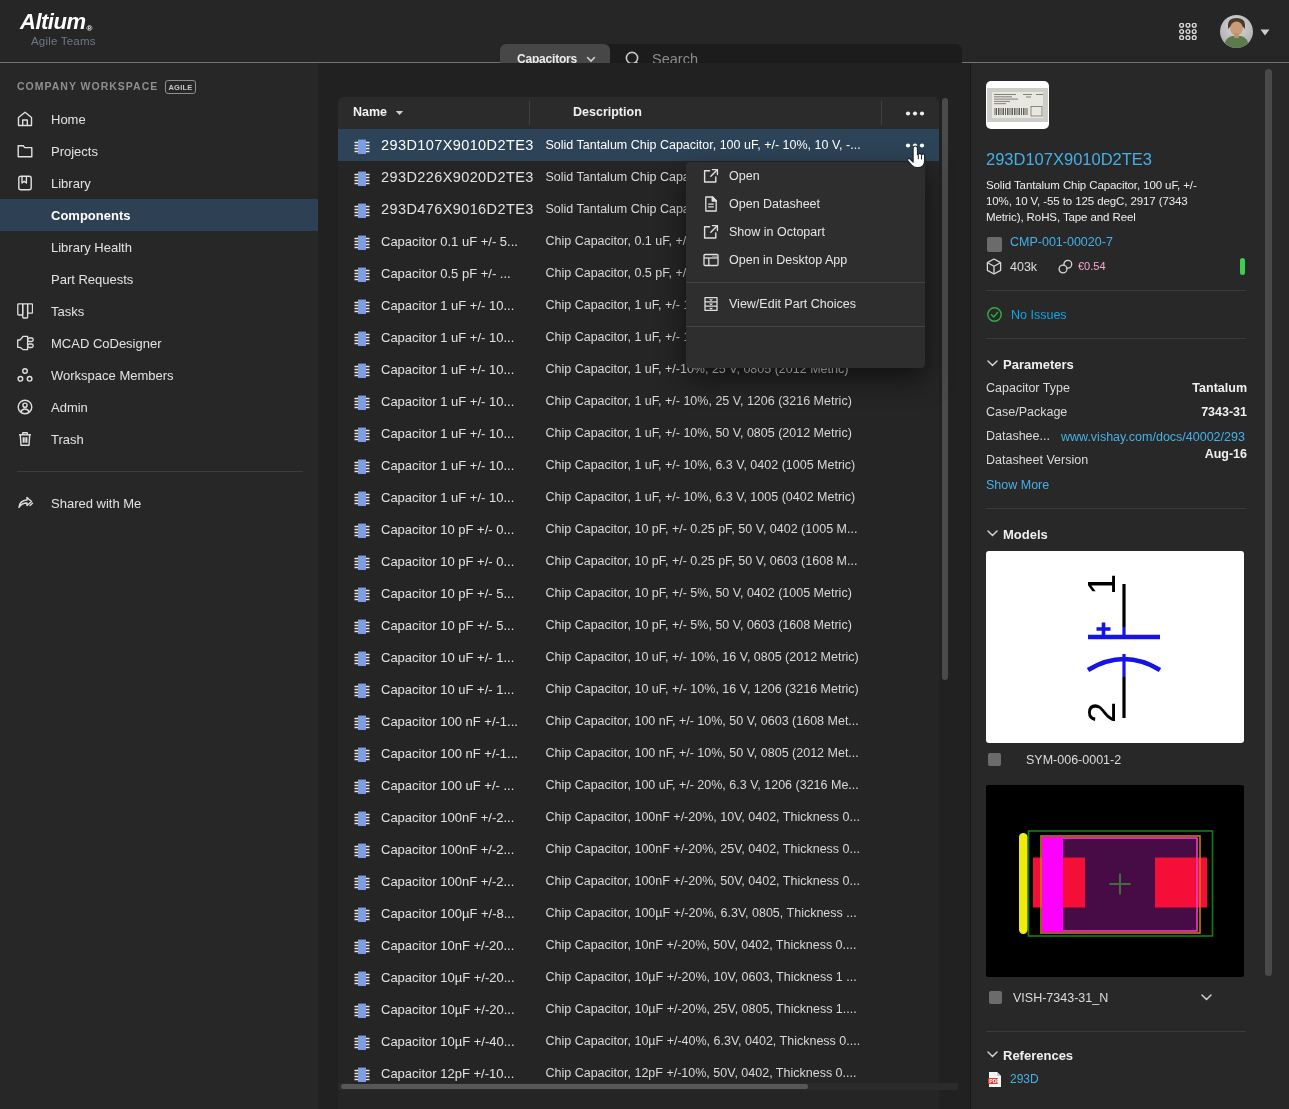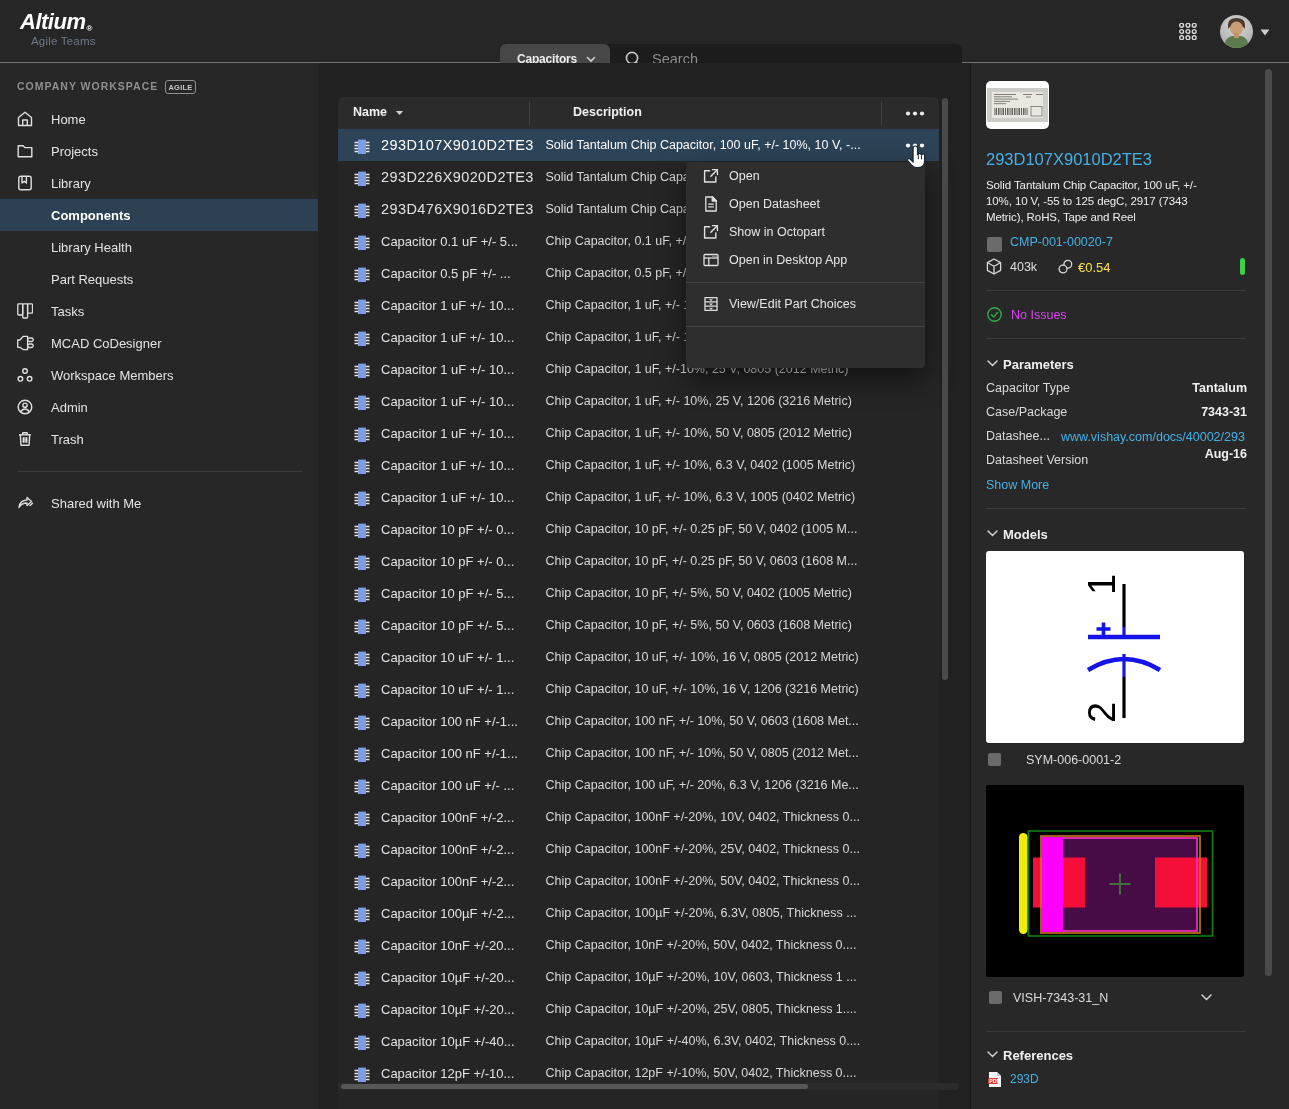--- a/index.html
+++ b/index.html
@@ -512,21 +512,21 @@
     </div>
     <div class="row" style="top:897px">
   <span class="chipic"><svg width="16" height="19" viewBox="0 0 16 19">
 <g stroke="#efeadf" stroke-width="1.5">
 <path d="M0.5 6.6 L4 6.6 M0.5 9.4 L4 9.4 M0.5 12.6 L4 12.6 M0.5 15.4 L4 15.4"></path>
 <path d="M12 6.6 L15.5 6.6 M12 9.4 L15.5 9.4 M12 12.6 L15.5 12.6 M12 15.4 L15.5 15.4"></path>
 </g>
 <rect x="4" y="3.6" width="8" height="14.4" fill="#7e9ee4"></rect>
 <rect x="5.2" y="4.8" width="5.6" height="12" fill="#8fact" opacity="0"></rect>
 </svg></span>
-  <span class="nm">Capacitor 100µF +/-2...</span>
+  <span class="nm">Capacitor 100µF +/-8...</span>
       <span class="ds">Chip Capacitor, 100µF +/-20%, 6.3V, 0805, Thickness ...</span>
     </div>
     <div class="row" style="top:929px">
   <span class="chipic"><svg width="16" height="19" viewBox="0 0 16 19">
 <g stroke="#efeadf" stroke-width="1.5">
 <path d="M0.5 6.6 L4 6.6 M0.5 9.4 L4 9.4 M0.5 12.6 L4 12.6 M0.5 15.4 L4 15.4"></path>
 <path d="M12 6.6 L15.5 6.6 M12 9.4 L15.5 9.4 M12 12.6 L15.5 12.6 M12 15.4 L15.5 15.4"></path>
 </g>
 <rect x="4" y="3.6" width="8" height="14.4" fill="#7e9ee4"></rect>
 <rect x="5.2" y="4.8" width="5.6" height="12" fill="#8fact" opacity="0"></rect>
@@ -666,28 +666,28 @@
 <div class="abs blue" style="left:35px;top:172px;font-size:12.5px;">CMP-001-00020-7</div>
 <svg class="abs" style="left:11px;top:195px" width="16" height="17" viewBox="0 0 16 17" fill="none" stroke="#d8d8d8" stroke-width="1.3" stroke-linejoin="round">
       <path d="M8 1 L14.6 4.6 L14.6 12.4 L8 16 L1.4 12.4 L1.4 4.6 Z"></path>
       <path d="M1.6 4.7 L8 8.3 L14.4 4.7 M8 8.3 L8 15.8"></path>
     </svg>
 <div class="abs" style="left:35px;top:197px;font-size:12.5px;color:#dedede;">403k</div>
 <svg class="abs" style="left:82px;top:196px" width="17" height="16" viewBox="0 0 17 16">
       <circle cx="10.8" cy="5.2" r="3.9" fill="none" stroke="#d8d8d8" stroke-width="1.3"></circle>
       <circle cx="6" cy="10" r="3.9" fill="#282828" stroke="#d8d8d8" stroke-width="1.3"></circle>
     </svg>
-<div class="abs" style="left:103px;top:197px;font-size:13px;color:#fde047;">€0.54</div>
+<div class="abs" style="left:103px;top:197px;font-size:11px;color:#f9a8d4;">€0.54</div>
 <div class="abs" style="left:265px;top:195px;width:5px;height:17px;border-radius:2.5px;background:#3ecf4e;"></div>
 <div class="pdiv" style="top:227px"></div>
 <svg class="abs" style="left:12px;top:244px" width="15" height="15" viewBox="0 0 15 15" fill="none">
       <circle cx="7.5" cy="7.5" r="6.7" stroke="#2fae44" stroke-width="1.4"></circle>
       <path d="M4.5 7.8 L6.7 10 L10.6 5.4" stroke="#2fae44" stroke-width="1.4" fill="none" stroke-linecap="round" stroke-linejoin="round"></path>
     </svg>
-<div class="abs" style="left:36px;top:245px;font-size:12.5px;color:#d946ef;">No Issues</div>
+<div class="abs" style="left:36px;top:245px;font-size:12.5px;color:#0ea5e9;">No Issues</div>
 <div class="pdiv" style="top:275px"></div>
 <svg class="abs" style="left:12px;top:297px" width="11" height="7" viewBox="0 0 11 7">
       <path d="M1 1 L5.5 5.5 L10 1" stroke="#d0d0d0" stroke-width="1.5" fill="none" stroke-linecap="round"></path>
     </svg>
 <div class="shead" style="left:28px;top:294px;">Parameters</div>
 <div class="plabel" style="top:318px;">Capacitor Type</div>
     <div class="pvalue" style="top:318px;">Tantalum</div>
 <div class="plabel" style="top:342px;">Case/Package</div>
     <div class="pvalue" style="top:342px;">7343-31</div>
 <div class="plabel" style="top:366px;">Datashee...</div>

